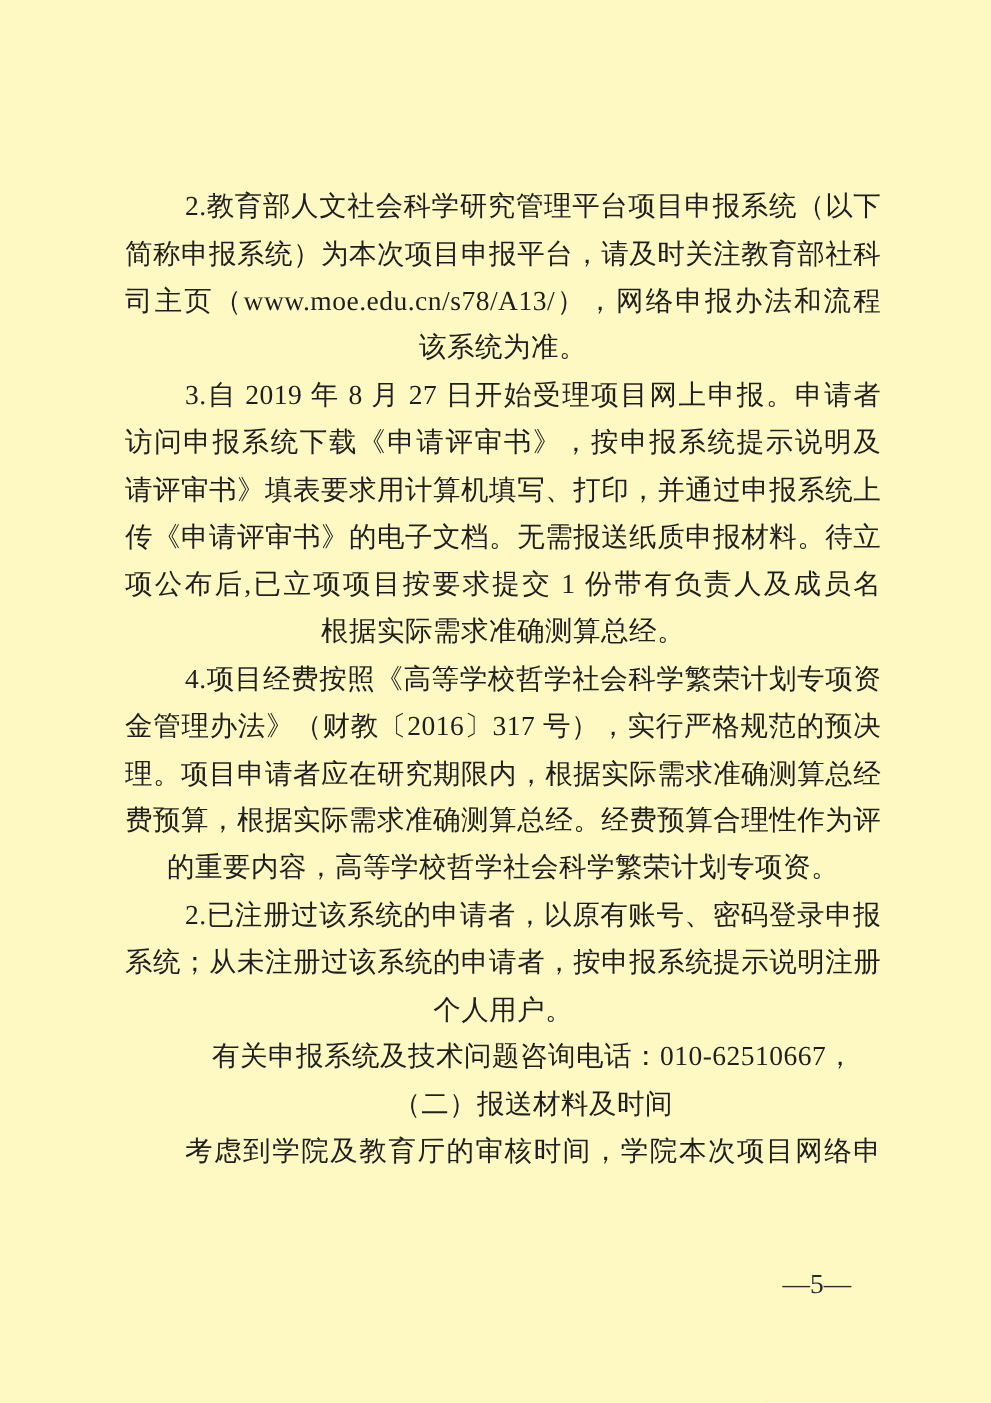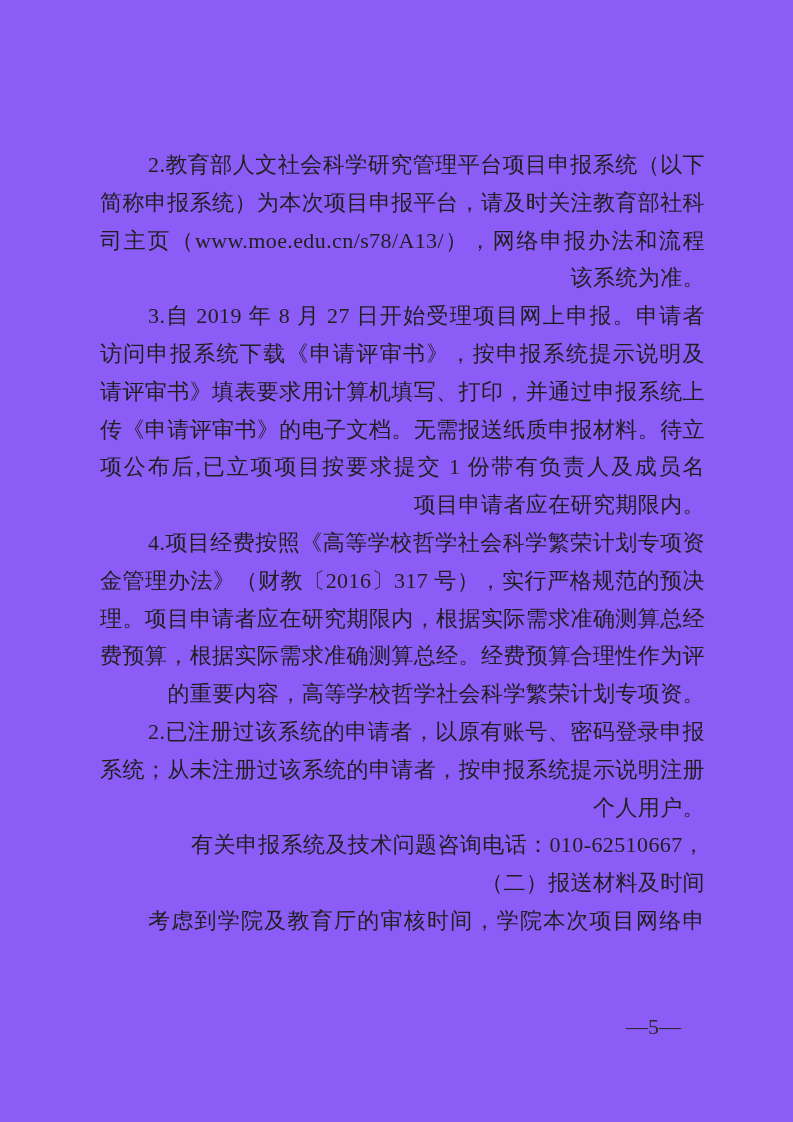--- a/index.html
+++ b/index.html
@@ -14,34 +14,34 @@
     overflow: hidden;
     font-family: "Liberation Serif", "DejaVu Serif", serif;
     color: #1f1f1f;
   }
   .doc-page {
     position: absolute;
     left: 0;
     top: 0;
     width: 793px;
     height: 1122px;
-    background: #8b5cf6;
+    background: #fef9c3;
   }
   .doc-body {
     position: absolute;
     left: 100px;
     top: 146px;
     width: 605px;
   }
   .line {
     font-size: 22px;
     line-height: 37.8px;
     height: 37.8px;
     letter-spacing: 0.4px;
-    text-align: right;
+    text-align: center;
     white-space: normal;
     overflow: hidden;
   }
   .line.indent {
     text-indent: 48px;
   }
   .line.stretch {
     text-align: justify;
     text-align-last: justify;
   }
@@ -61,21 +61,21 @@
   <div class="doc-body">
       <div class="line indent stretch">2.教育部人文社会科学研究管理平台项目申报系统（以下</div>
       <div class="line stretch">简称申报系统）为本次项目申报平台，请及时关注教育部社科</div>
       <div class="line stretch">司主页（www.moe.edu.cn/s78/A13/），网络申报办法和流程以</div>
       <div class="line">该系统为准。</div>
       <div class="line indent stretch">3.自 2019 年 8 月 27 日开始受理项目网上申报。申请者可</div>
       <div class="line stretch">访问申报系统下载《申请评审书》，按申报系统提示说明及《申</div>
       <div class="line stretch">请评审书》填表要求用计算机填写、打印，并通过申报系统上</div>
       <div class="line stretch">传《申请评审书》的电子文档。无需报送纸质申报材料。待立</div>
       <div class="line stretch">项公布后,已立项项目按要求提交 1 份带有负责人及成员名单、</div>
-      <div class="line">项目申请者应在研究期限内。</div>
+      <div class="line">根据实际需求准确测算总经。</div>
       <div class="line indent stretch">4.项目经费按照《高等学校哲学社会科学繁荣计划专项资</div>
       <div class="line stretch">金管理办法》（财教〔2016〕317 号），实行严格规范的预决算管</div>
       <div class="line stretch">理。项目申请者应在研究期限内，根据实际需求准确测算总经</div>
       <div class="line stretch">费预算，根据实际需求准确测算总经。经费预算合理性作为评审</div>
       <div class="line">的重要内容，高等学校哲学社会科学繁荣计划专项资。</div>
       <div class="line indent stretch">2.已注册过该系统的申请者，以原有账号、密码登录申报</div>
       <div class="line stretch">系统；从未注册过该系统的申请者，按申报系统提示说明注册</div>
       <div class="line">个人用户。</div>
       <div class="line indent">有关申报系统及技术问题咨询电话：010-62510667，</div>
       <div class="line indent">（二）报送材料及时间</div>

